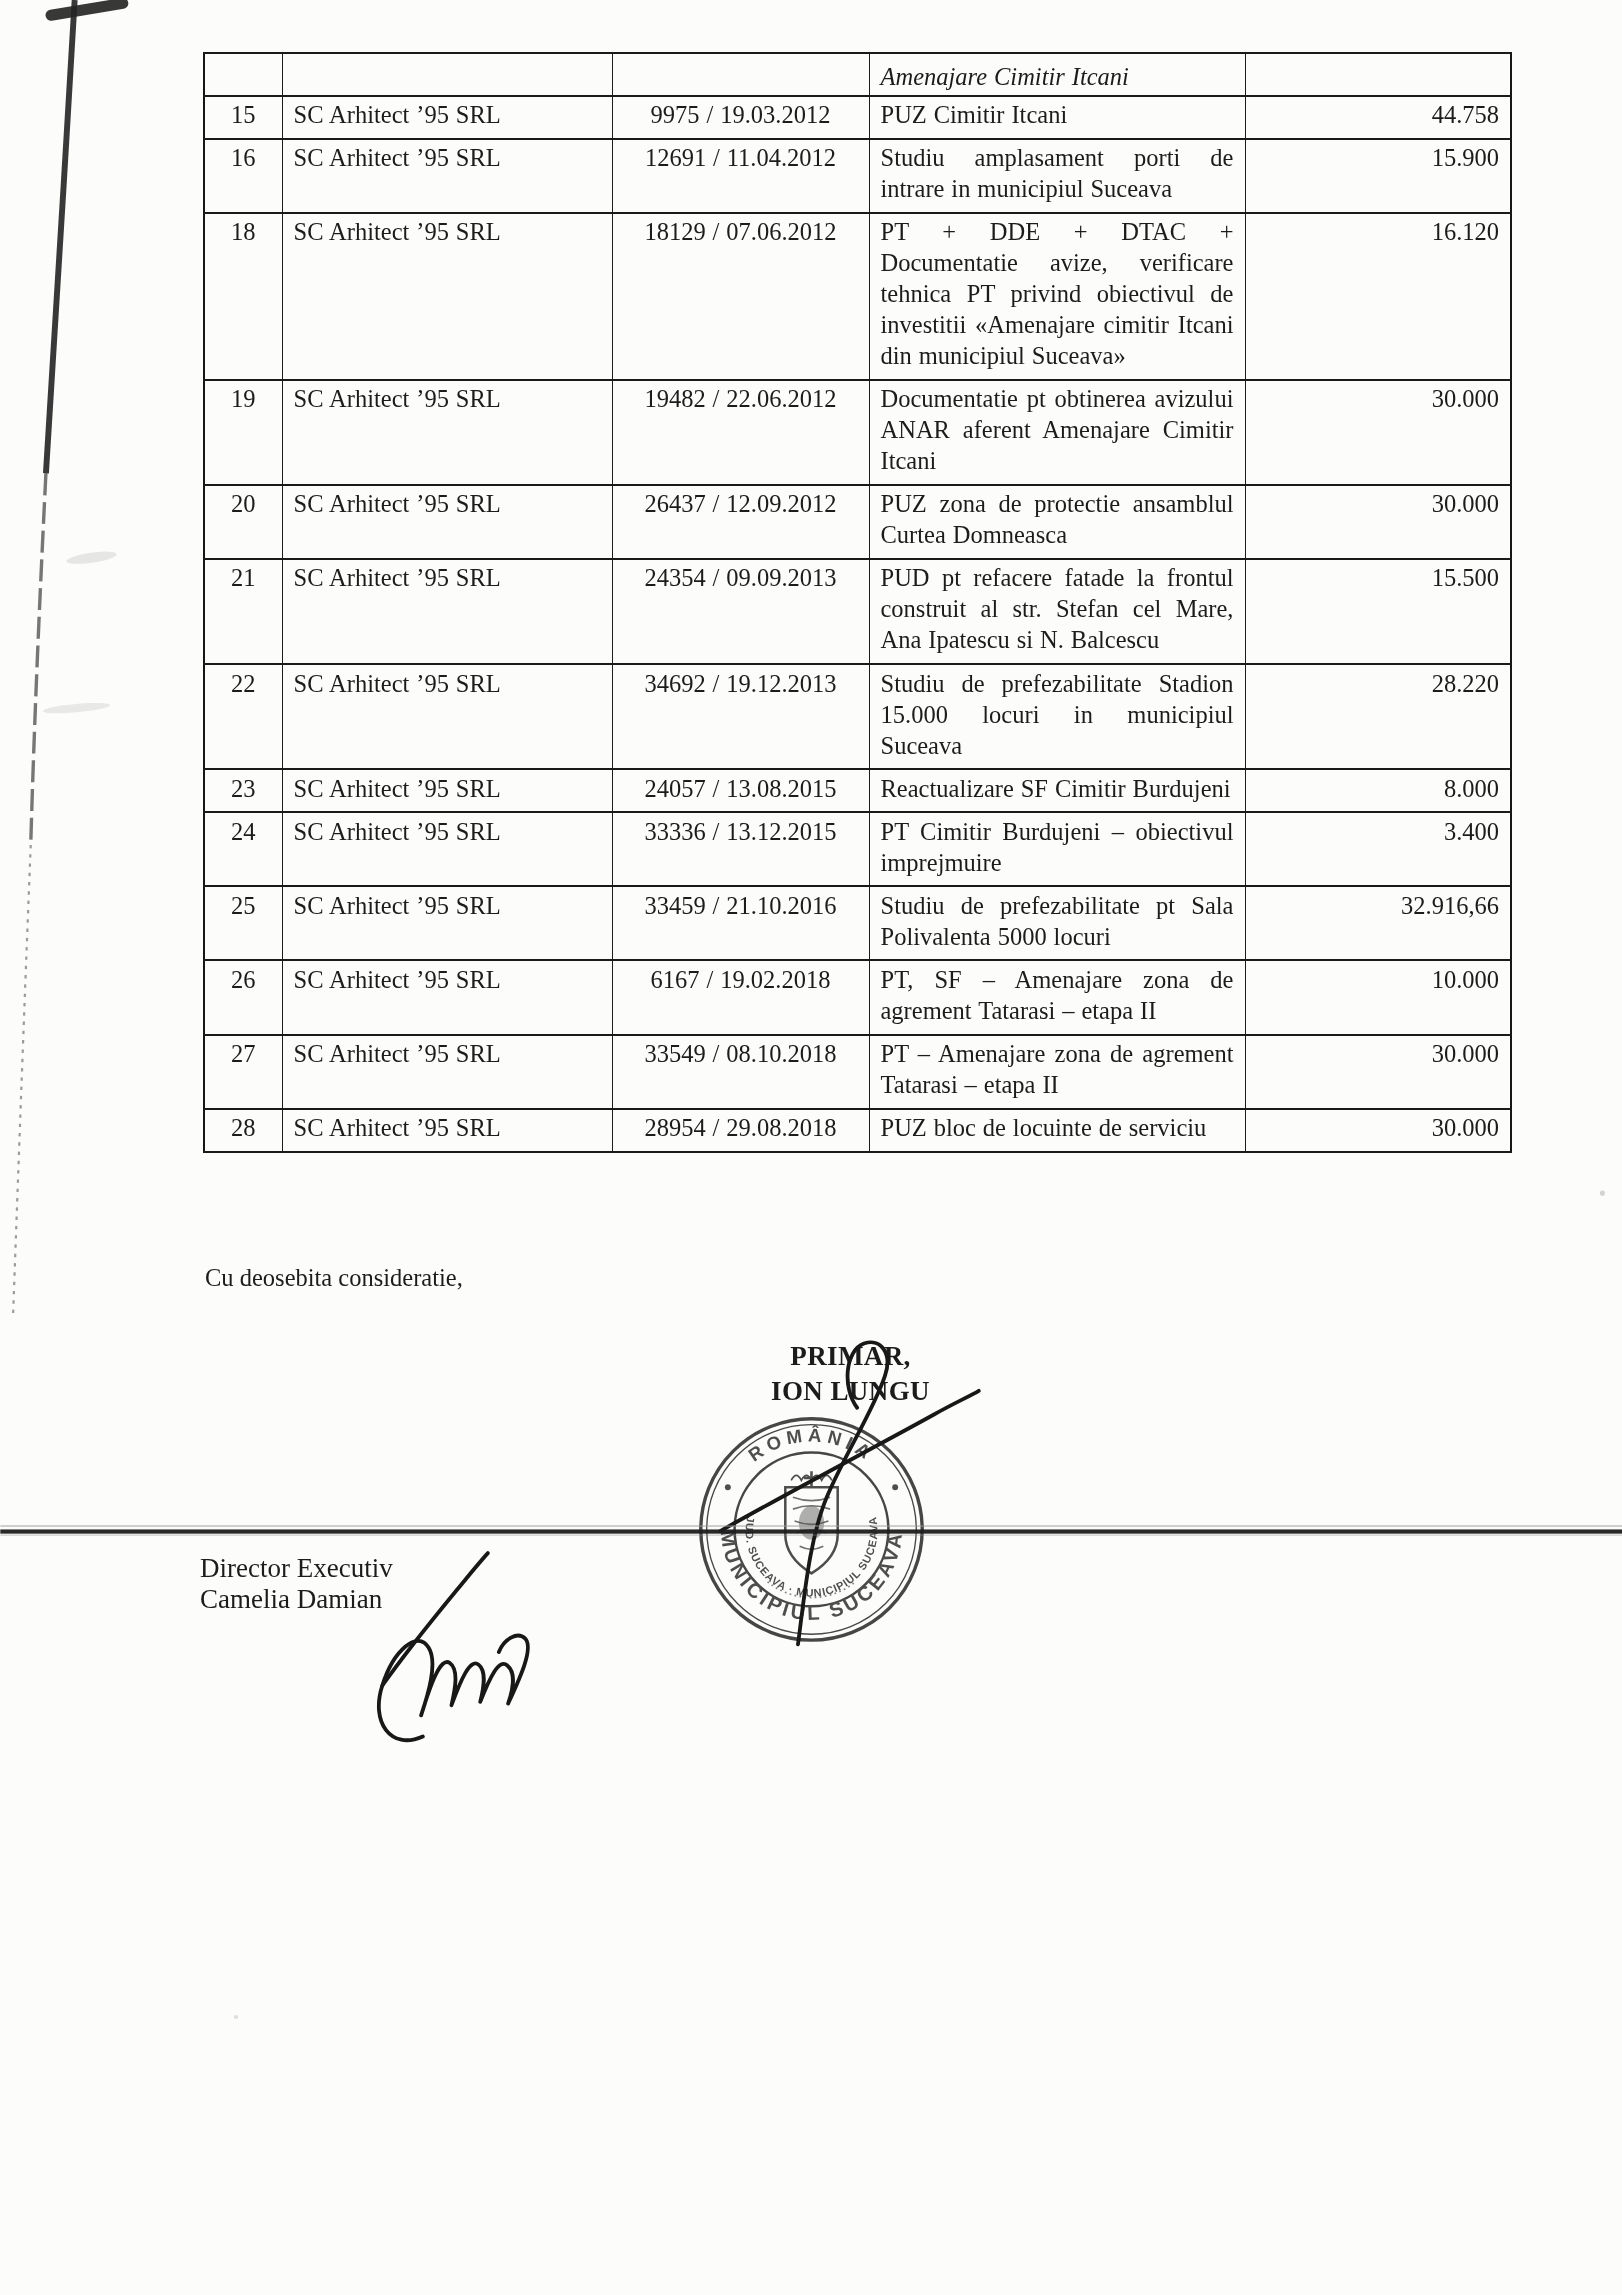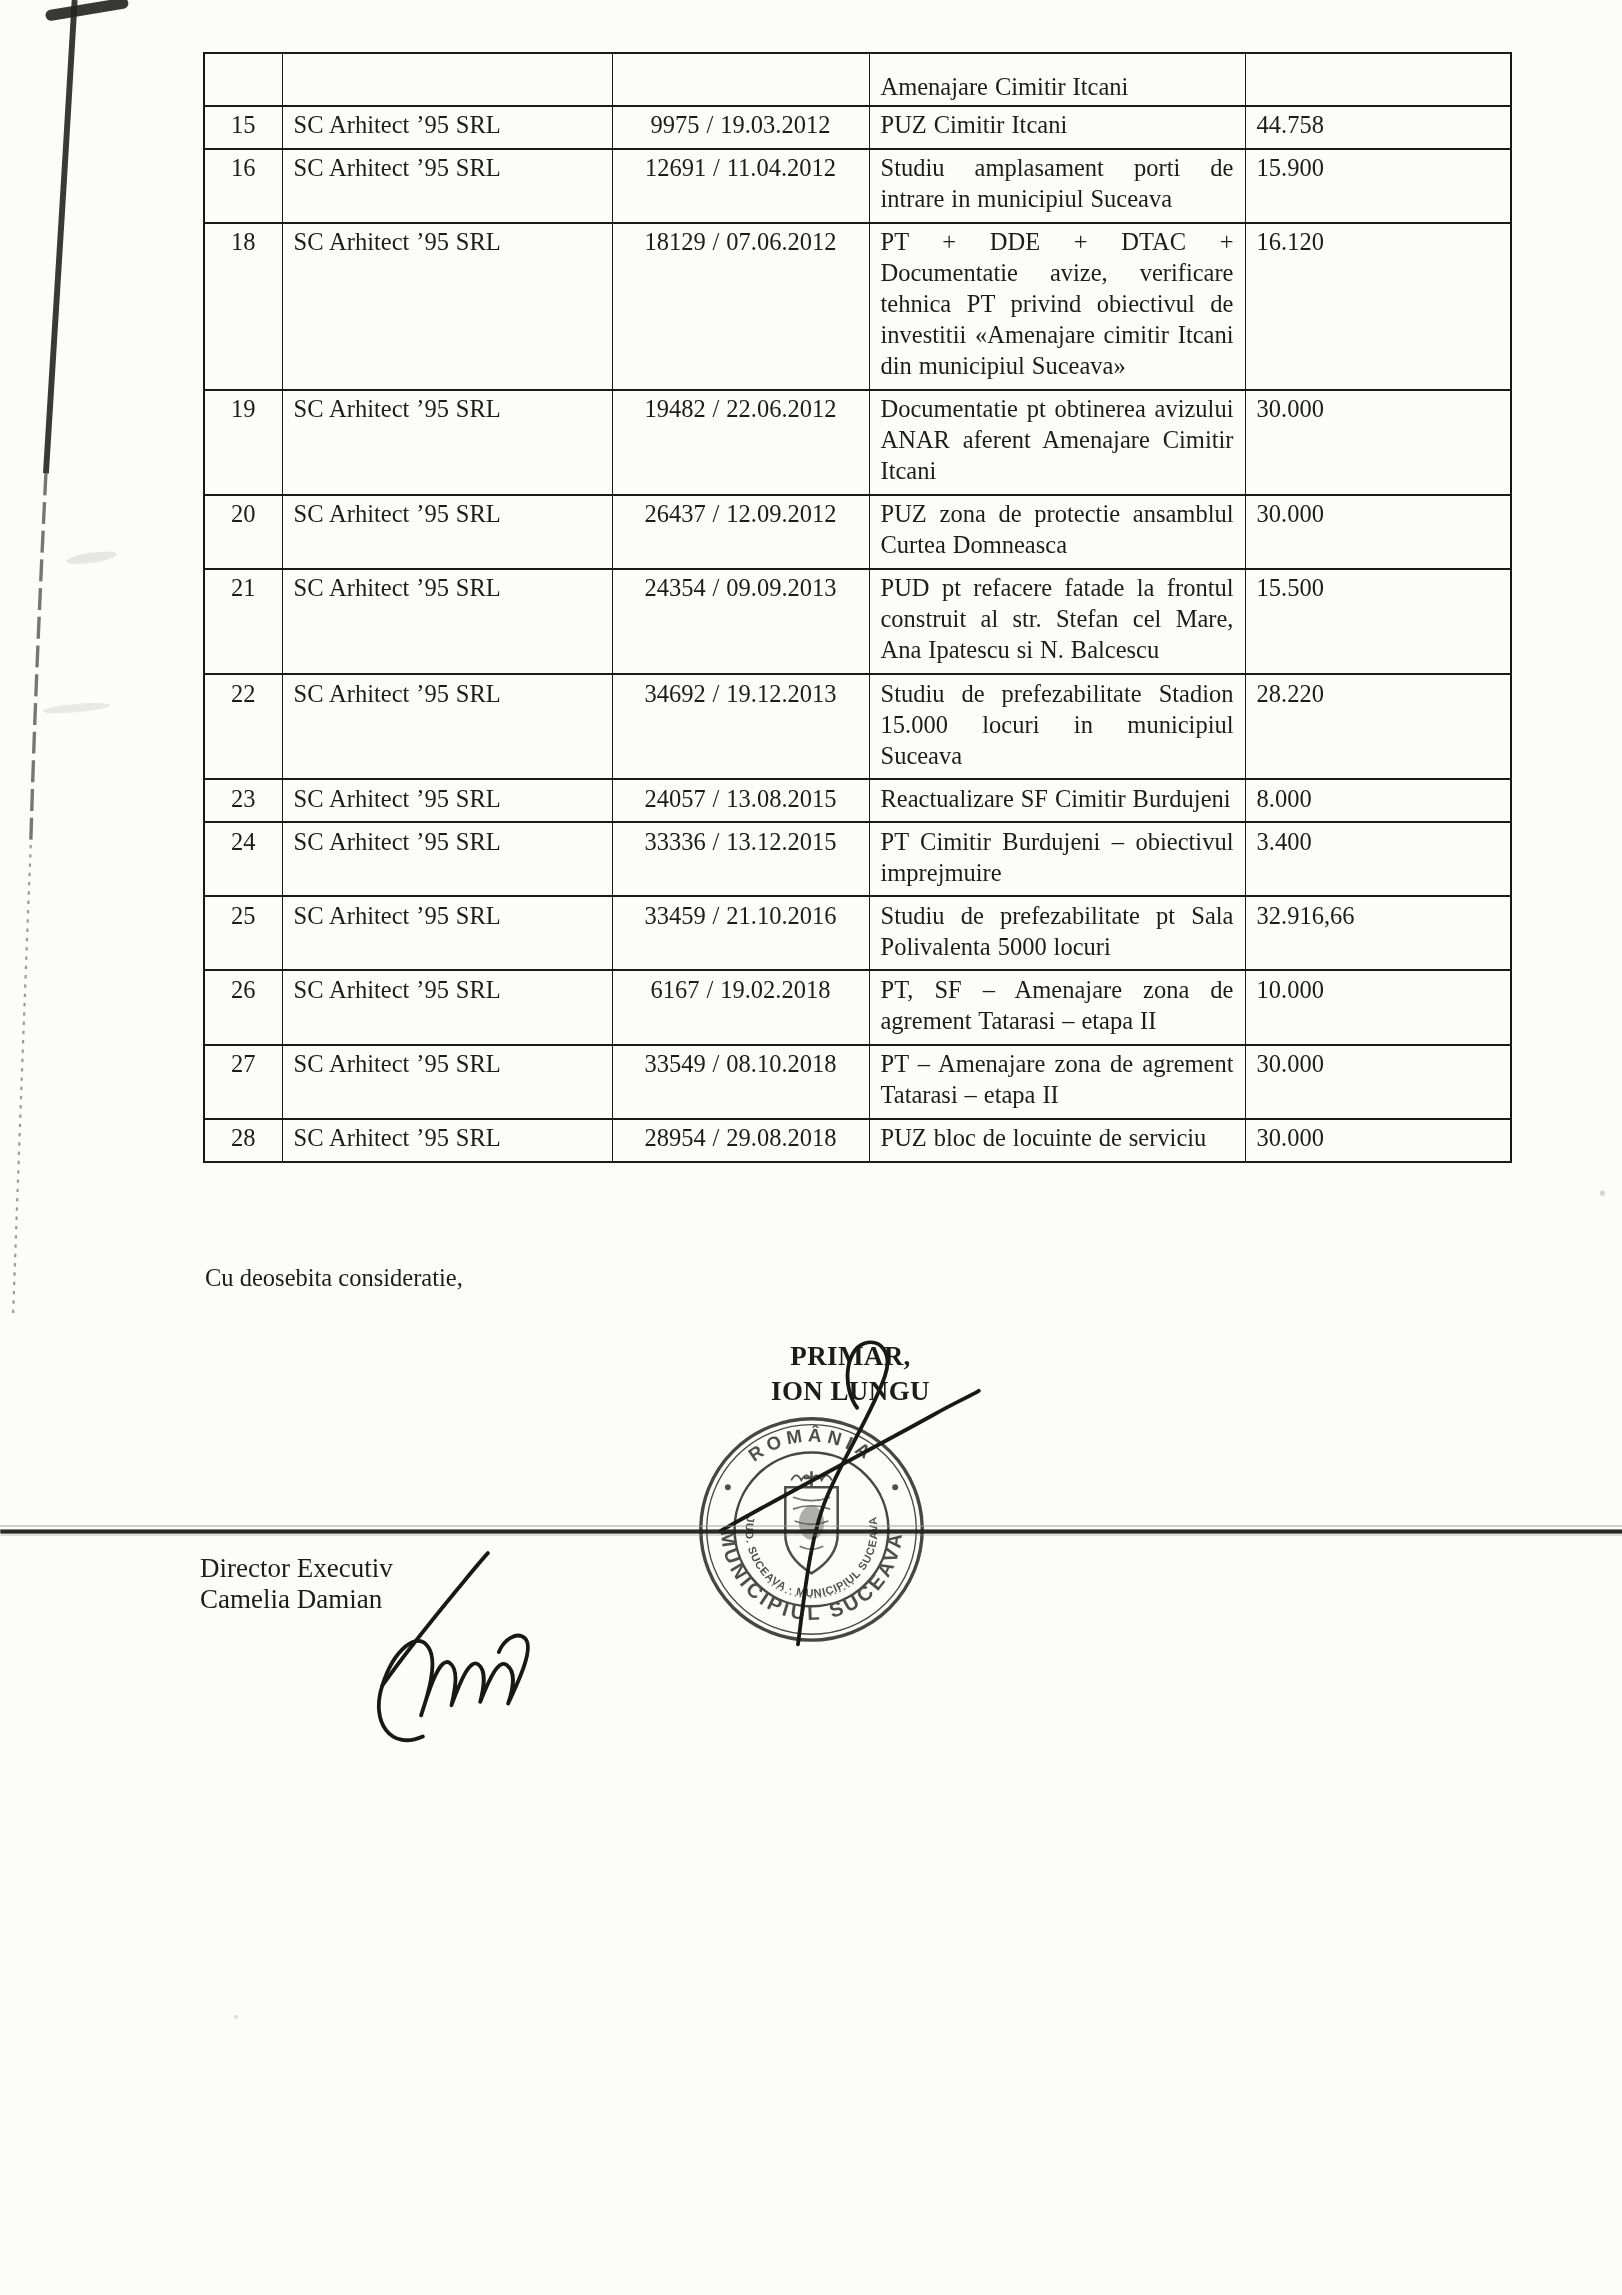--- a/index.html
+++ b/index.html
@@ -24,22 +24,22 @@
     border-top:2.5px solid #1a1a1a;border-bottom:2.5px solid #1a1a1a;
     vertical-align:top;
     font-size:24.5px;line-height:31px;
     padding:2.5px 11px 7.6px 11px;
     word-spacing:0.8px;
   }
   td.nr{text-align:center;padding-left:1.7px;padding-right:1.7px;}
   td.co{padding-left:12px;white-space:nowrap;}
   td.ref{padding-left:14.4px;white-space:nowrap;text-align:center;}
   td.desc{text-align:justify;}
-  td.amt{text-align:left;padding-top:4.2px;}
-  tr.carry td{padding-top:17px;padding-bottom:2.5px;}
+  td.amt{text-align:right;padding-top:4.2px;}
+  tr.carry td{padding-top:7px;padding-bottom:2.5px;font-style:italic;}
   
   .closing{position:absolute;left:205px;top:1264px;font-size:24.5px;}
   .primar-block{
     position:absolute;left:717px;top:1339px;width:267px;
     text-align:center;font-weight:bold;font-size:27px;line-height:35px;
     letter-spacing:0.4px;
   }
   .director-block{
     position:absolute;left:200px;top:1553px;
     font-size:27px;line-height:31px;

